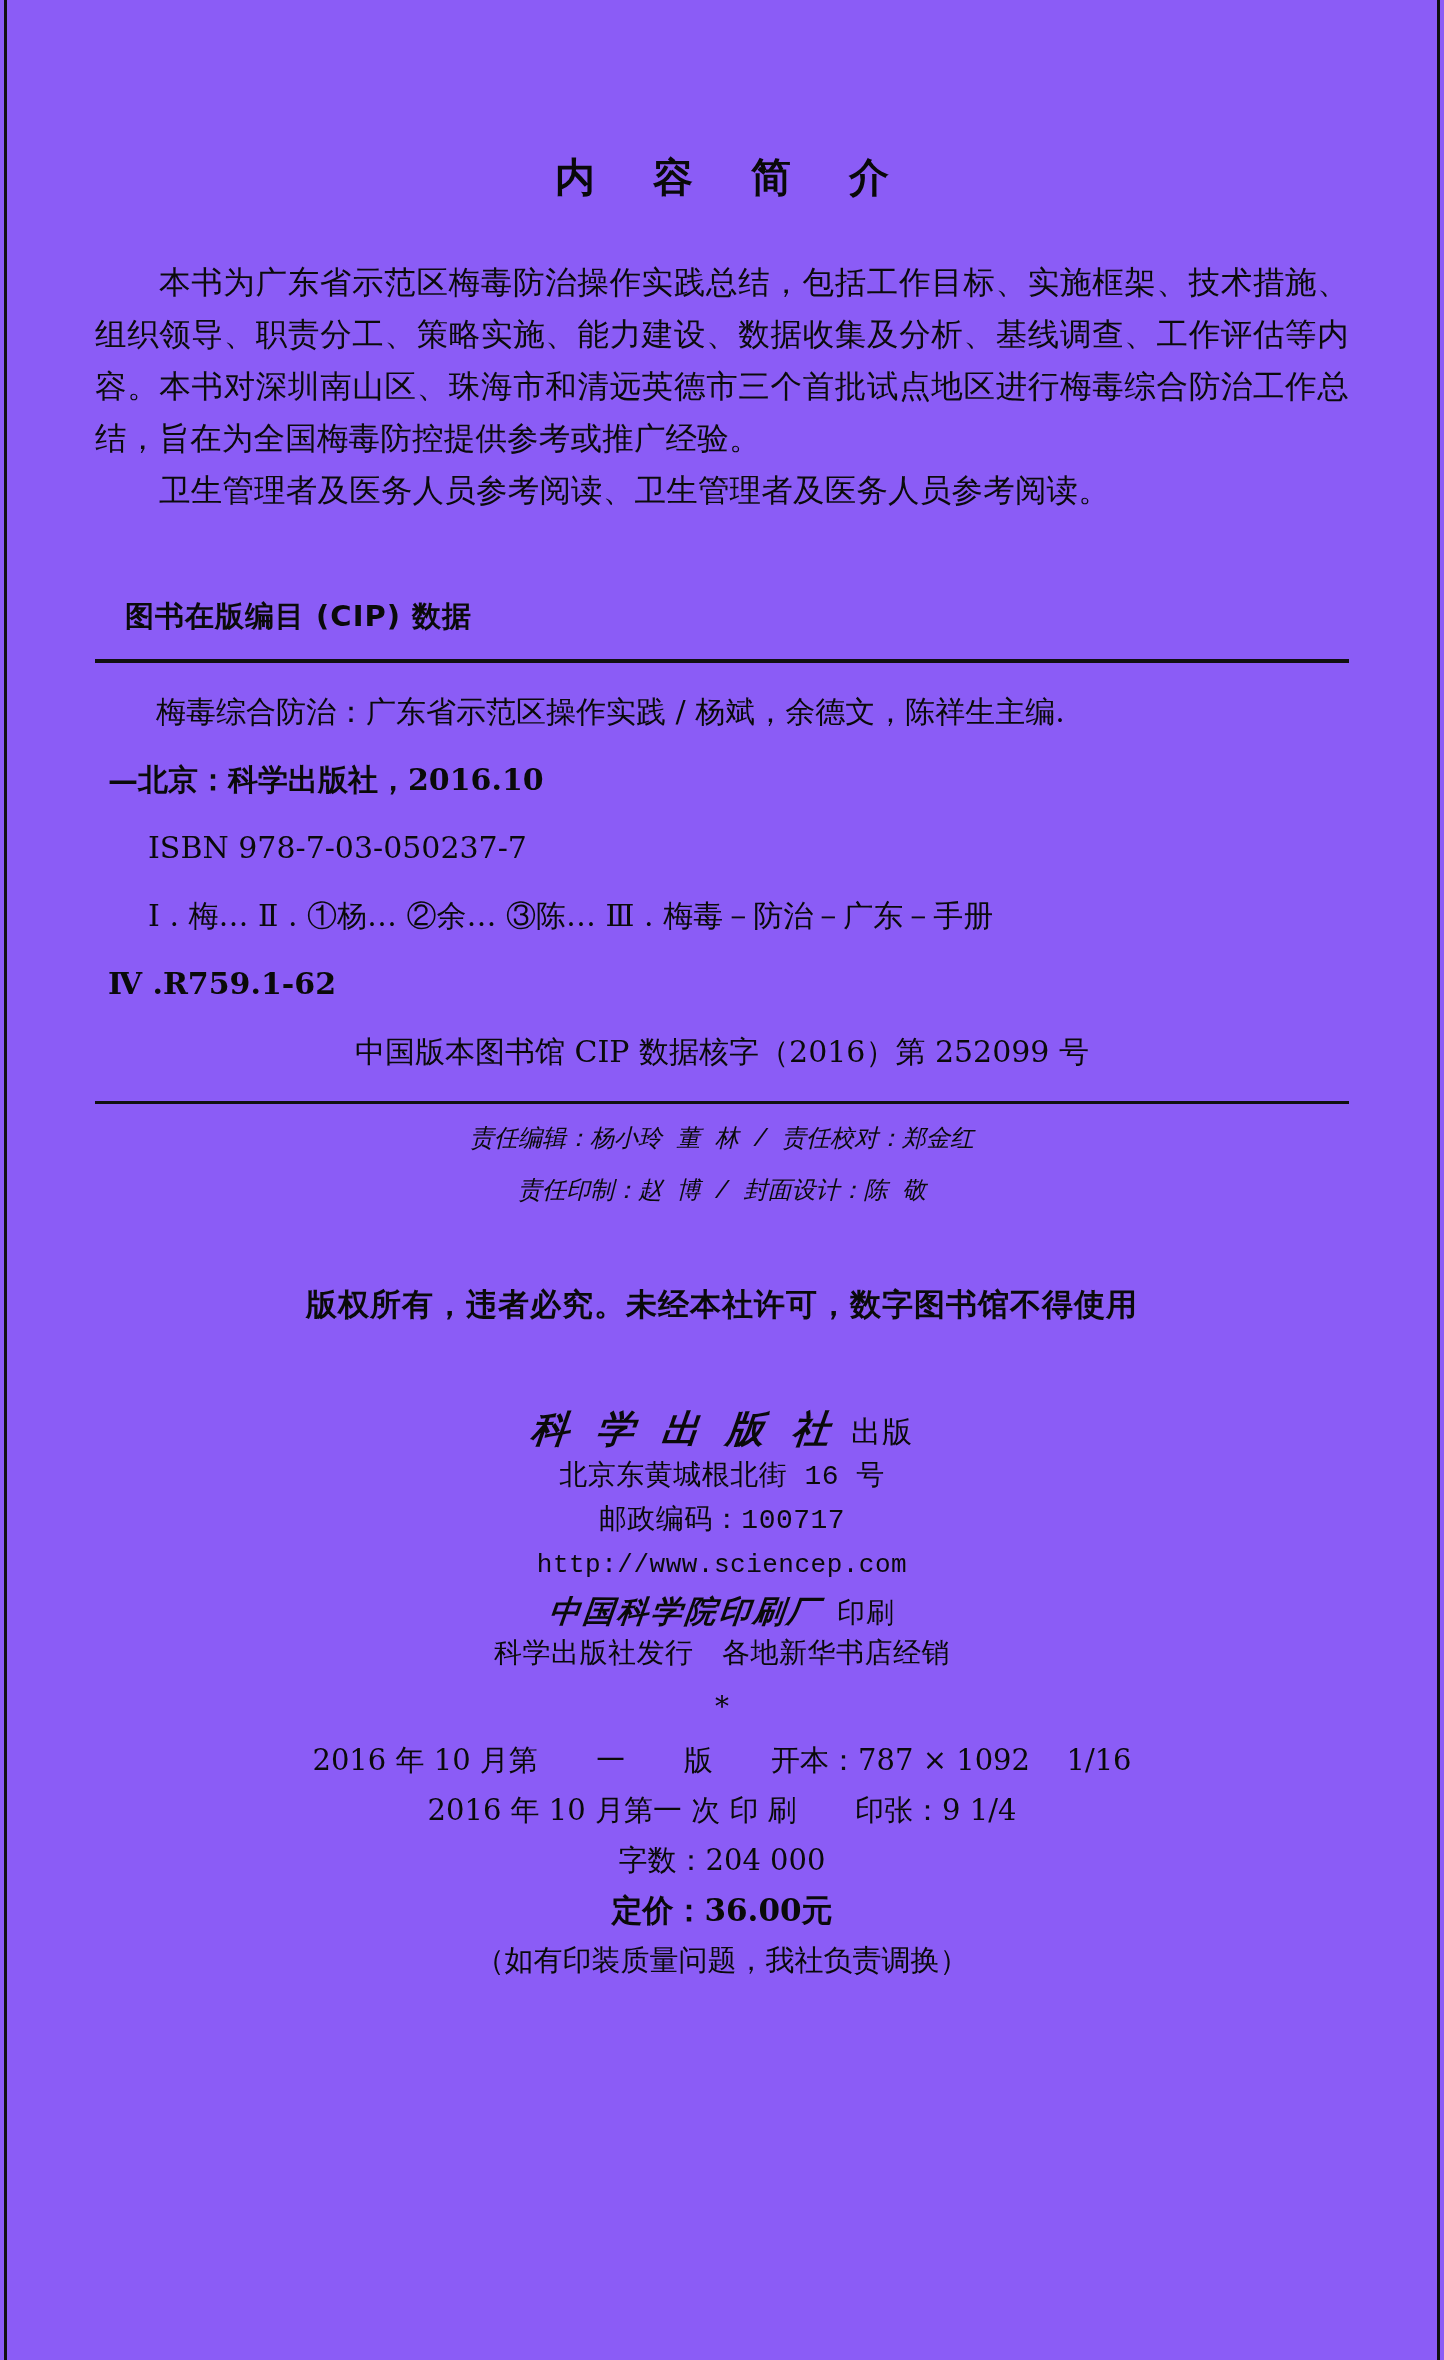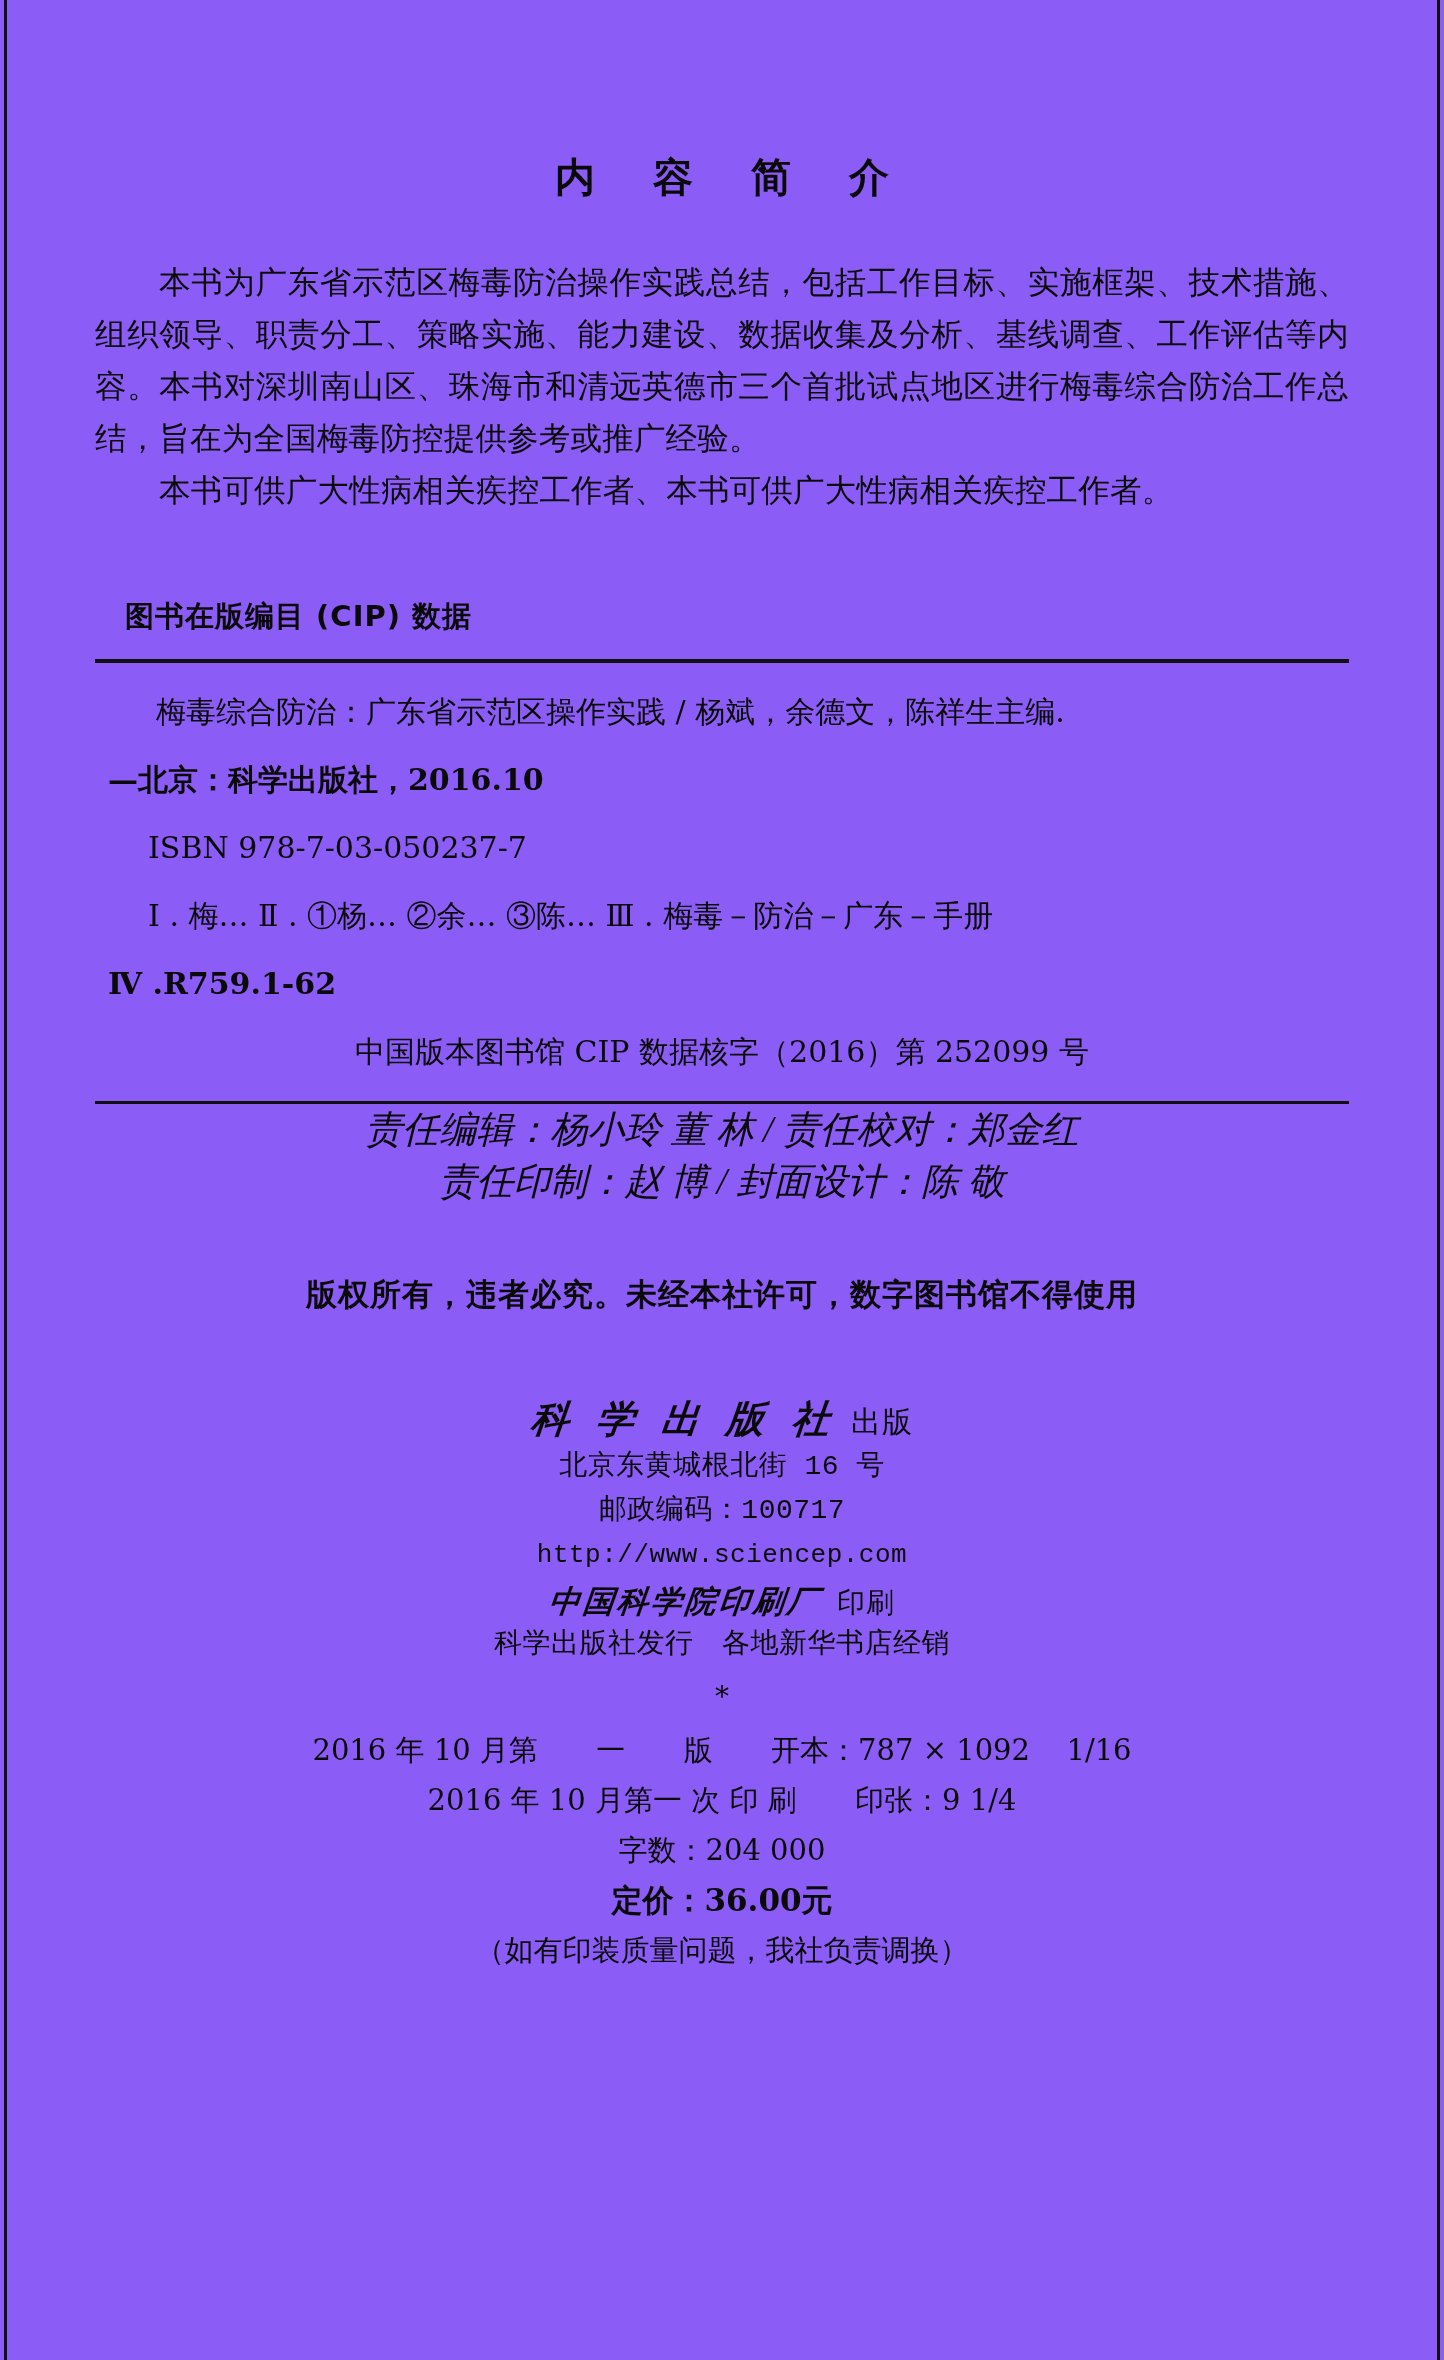--- a/index.html
+++ b/index.html
@@ -103,25 +103,26 @@
   .cip-line-indent2  { text-indent: 40px; }
   .cip-line-flush    { text-indent: 0; font-weight: bold; }
   .cip-center {
     text-align: center;
     margin: 6px 0 0 0;
     font-size: 30px;
   }
 
   
   .editors {
-    font-family: Liberation Serif, serif;
+    font-family: Liberation Mono, monospace;
     font-style: italic;
-    font-size: 37px;
+    font-size: 24px;
     line-height: 52px;
     text-align: center;
+    padding-top: 10px;
   }
   .editors div { white-space: nowrap; }
 
   
   .copyright-warning {
     margin-top: 66px;
     text-align: center;
     font-family: "DejaVu Sans", "Liberation Sans", sans-serif;
     font-weight: 700;
     font-size: 31px;
@@ -212,21 +213,21 @@
 
   <div class="page-border-left"></div>
   <div class="page-border-right"></div>
 
   <div class="content">
 
     <div class="doc-title">内 容 简 介</div>
 
     <div class="abstract">
       <p>本书为广东省示范区梅毒防治操作实践总结，包括工作目标、实施框架、技术措施、组织领导、职责分工、策略实施、能力建设、数据收集及分析、基线调查、工作评估等内容。本书对深圳南山区、珠海市和清远英德市三个首批试点地区进行梅毒综合防治工作总结，旨在为全国梅毒防控提供参考或推广经验。</p>
-      <p>本书可供广大性病相关疾控工作者、本书可供广大性病相关疾控工作者。</p>
+      <p>卫生管理者及医务人员参考阅读、卫生管理者及医务人员参考阅读。</p>
     </div>
 
     <div class="cip-heading">图书在版编目 (CIP) 数据</div>
 
     <div class="rule"></div>
 
     <div class="cip-body">
       <p class="l cip-line-indent">梅毒综合防治：广东省示范区操作实践 / 杨斌，余德文，陈祥生主编.</p>
       <p class="l cip-line-flush">—北京：科学出版社，2016.10</p>
       <p class="l cip-line-indent2">ISBN 978-7-03-050237-7</p>

